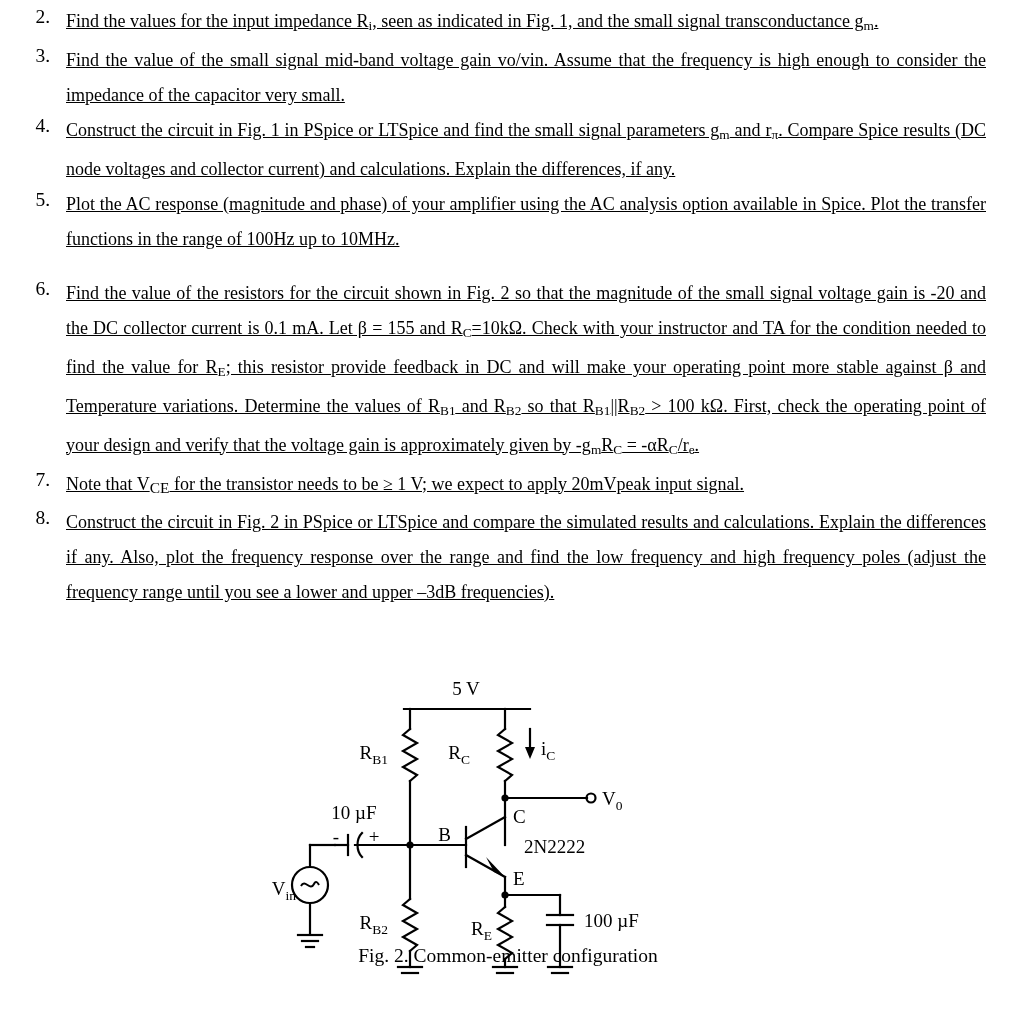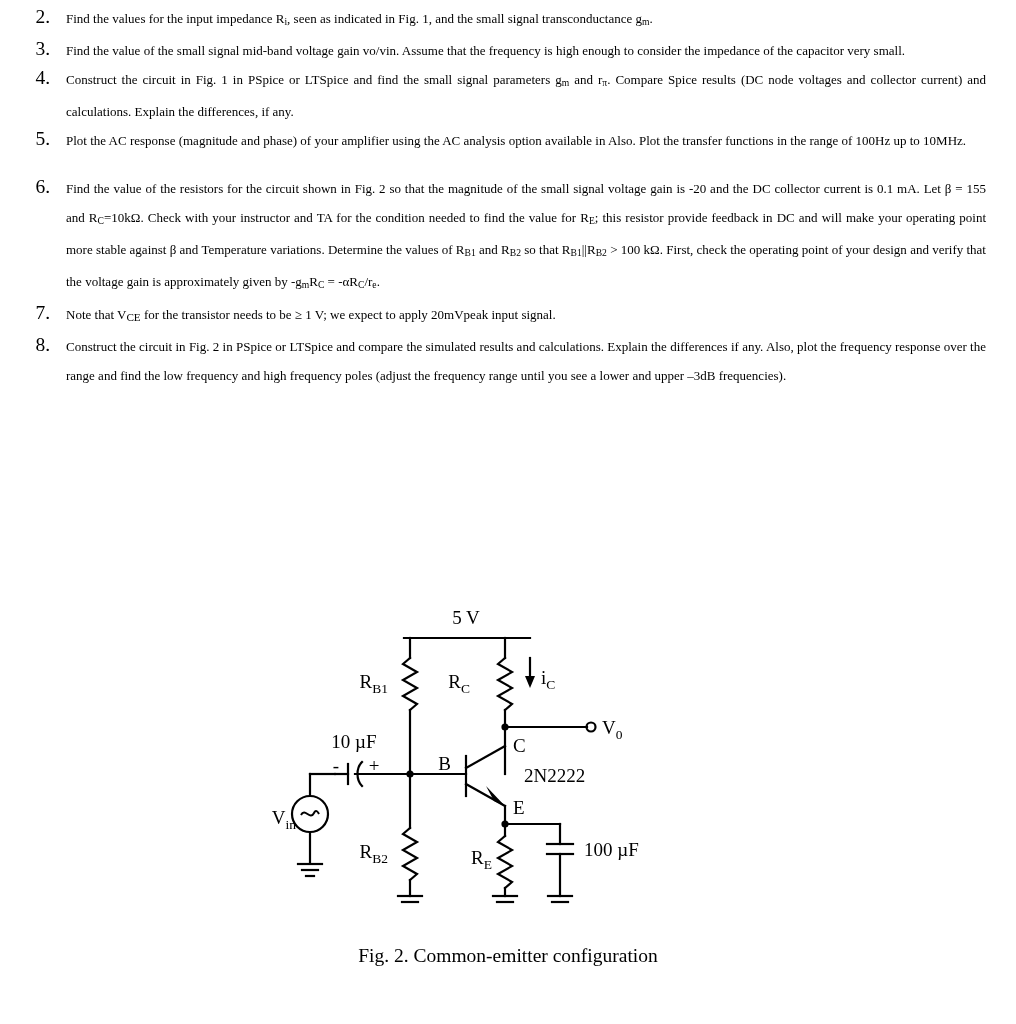--- a/index.html
+++ b/index.html
@@ -36,43 +36,44 @@
     width: 36px;
     flex: 0 0 36px;
     text-align: right;
     font-size: 19.5px;
     line-height: 25.5px;
     padding-right: 0px;
   }
   .item .body {
     flex: 1 1 auto;
     padding-left: 16px;
-    font-size: 13px;
-    line-height: 29px;
+    font-size: 18px;
+    line-height: 35px;
     text-align: justify;
     text-justify: inter-word;
+    text-decoration: underline;
   }
   .item .body.nojust {
     text-align: left;
   }
   .gap {
     height: 19px;
   }
   sub {
     font-size: 0.74em;
     vertical-align: -0.22em;
   }
   .sc {
     font-size: 0.86em;
     text-align: right;
   }
   .figwrap {
     position: absolute;
     left: 0;
-    top: 596px;
+    top: 667px;
     width: 832px;
   }
   .figcaption {
     position: absolute;
     left: 0;
     top: 944px;
     width: 1016px;
     text-align: center;
     font-size: 19.5px;
     line-height: 24px;
@@ -107,21 +108,21 @@
       <div class="body">Find the value of the small signal mid-band voltage gain vo/vin. Assume that the frequency is high enough to consider the impedance of the capacitor very small.</div>
     </div>
 
     <div class="item">
       <div class="num">4.</div>
       <div class="body">Construct the circuit in Fig. 1 in PSpice or LTSpice and find the small signal parameters g<sub>m</sub> and r<sub>π</sub>. Compare Spice results (DC node voltages and collector current) and calculations. Explain the differences, if any.</div>
     </div>
 
     <div class="item">
       <div class="num">5.</div>
-      <div class="body">Plot the AC response (magnitude and phase) of your amplifier using the AC analysis option available in Also. Plot the transfer functions in the range of 100Hz up to 10MHz.</div>
+      <div class="body">Plot the AC response (magnitude and phase) of your amplifier using the AC analysis option available in Spice. Plot the transfer functions in the range of 100Hz up to 10MHz.</div>
     </div>
 
     <div class="gap"></div>
 
     <div class="item">
       <div class="num">6.</div>
       <div class="body">Find the value of the resistors for the circuit shown in Fig. 2 so that the magnitude of the small signal voltage gain is -20 and the DC collector current is 0.1 mA. Let β = 155 and R<sub>C</sub>=10kΩ. Check with your instructor and TA for the condition needed to find the value for R<sub>E</sub>; this resistor provide feedback in DC and will make your operating point more stable against β and Temperature variations. Determine the values of R<sub>B1</sub> and R<sub>B2</sub> so that R<sub>B1</sub>||R<sub>B2</sub> &gt; 100 kΩ. First, check the operating point of your design and verify that the voltage gain is approximately given by -g<sub>m</sub>R<sub>C</sub> = -αR<sub>C</sub>/r<sub>e</sub>.</div>
     </div>
 
     <div class="item">

